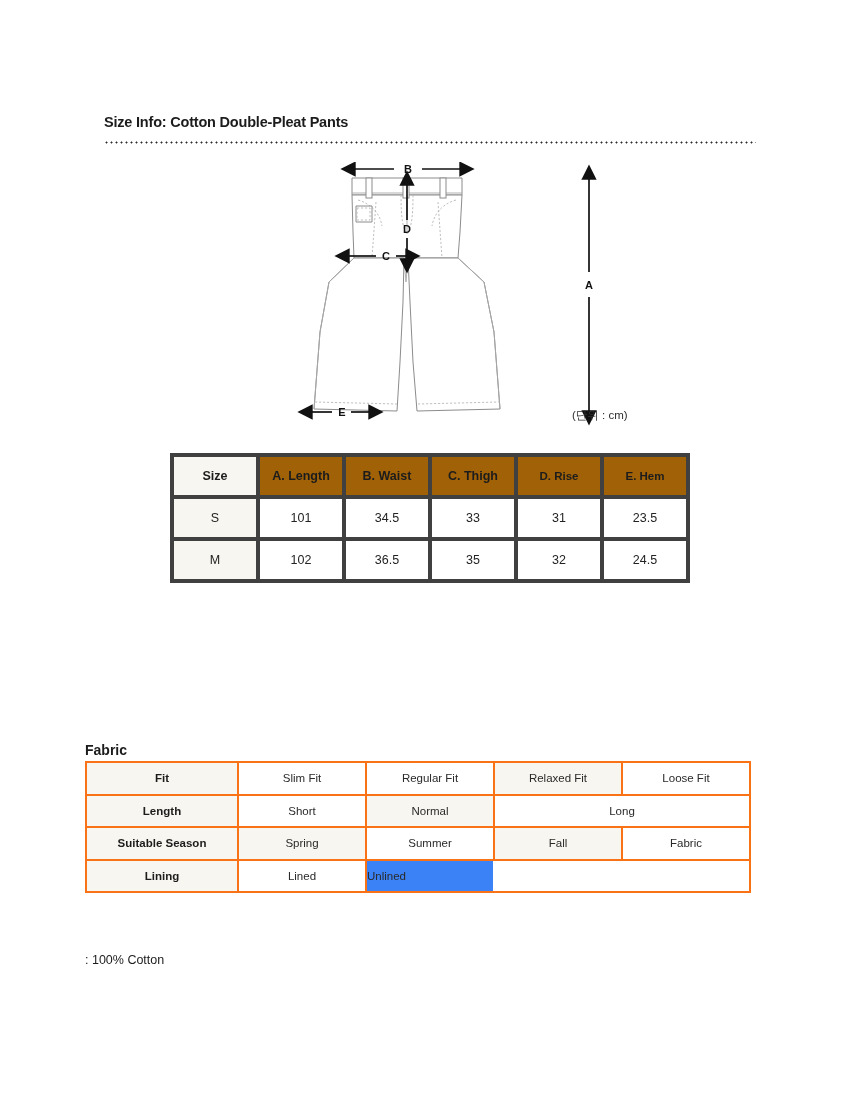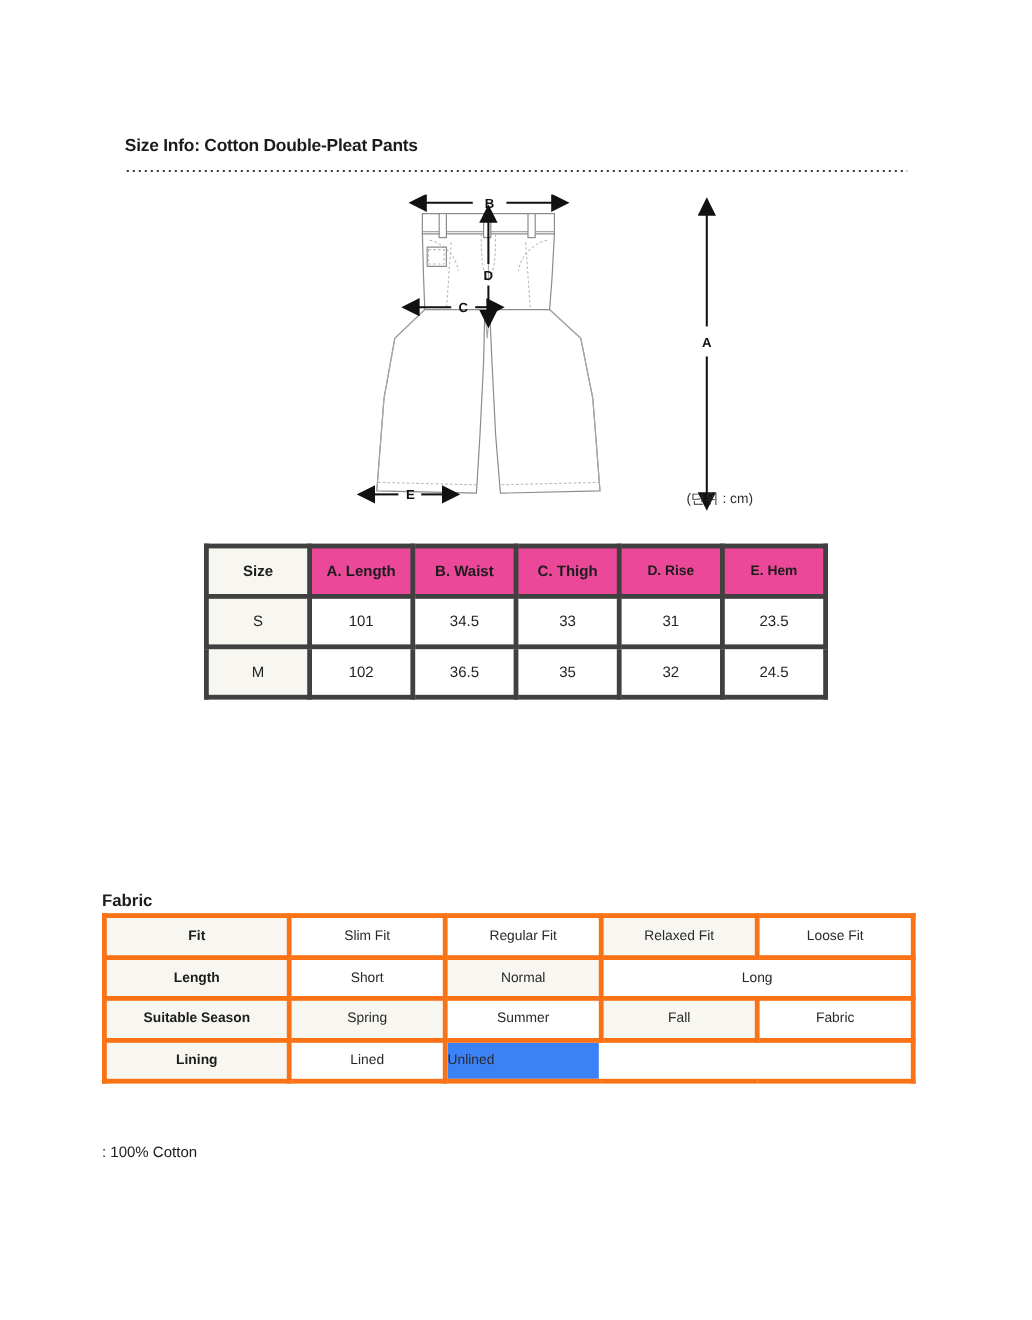--- a/index.html
+++ b/index.html
@@ -75,21 +75,21 @@
     border: 4px solid #404040;
     height: 38px;
     text-align: center;
     vertical-align: middle;
     font-size: 12.5px;
     font-weight: normal;
     color: #232323;
     padding: 0;
   }
   table.size-table thead th {
-    background: #ec4899;
+    background: #a16207;
     font-weight: bold;
     font-size: 12.5px;
     color: #1c1c1c;
   }
   table.size-table tbody td {
     background: #ffffff;
   }
   table.size-table tbody td.rowhead,
   table.size-table thead th.rowhead {
     background: #f8f6f0;
@@ -120,21 +120,21 @@
     left: 85px;
     top: 761px;
     width: 656px;
   }
   table.fabric-table {
     border-collapse: collapse;
     width: 656px;
     table-layout: fixed;
   }
   table.fabric-table td {
-    border: 4px solid #f97316;
+    border: 2px solid #f97316;
     height: 30.5px;
     text-align: center;
     vertical-align: middle;
     font-size: 11.5px;
     color: #2a2a2a;
     padding: 0;
     background: #ffffff;
   }
   table.fabric-table td.label {
     background: #f8f6f0;

